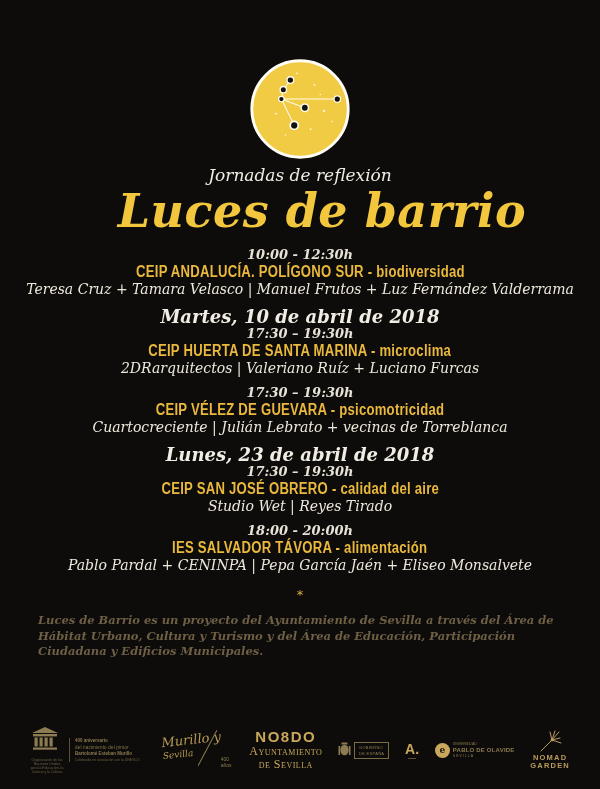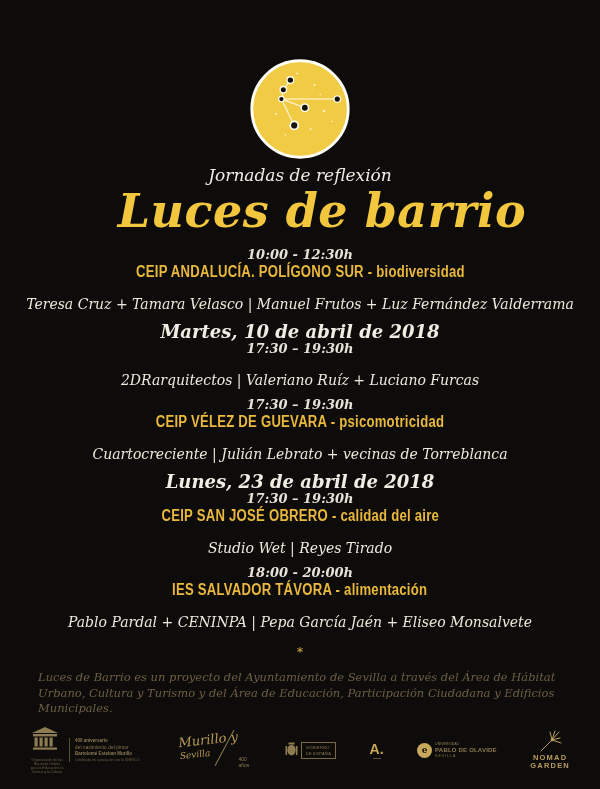--- a/index.html
+++ b/index.html
@@ -21,26 +21,26 @@
   .schedule{margin-top:11px;text-align:center;}
   .event{margin-bottom:10px;}
   .event-date{font-size:18px;line-height:20px;font-style:italic;font-weight:600;color:#f1ede4;}
   .event-time{font-size:13px;line-height:14px;font-style:italic;font-weight:600;color:#e7e2d7;}
   .event-heading{line-height:17px;margin-top:1px;}
   .event-heading span{
     display:inline-block;transform:scaleX(.82);transform-origin:center;
     font-family:"Liberation Sans",sans-serif;font-weight:bold;font-size:16px;
     color:#e9b83c;white-space:nowrap;letter-spacing:.3px;
   }
-  .event-names{font-size:14px;line-height:16px;margin-top:16px;font-style:italic;color:#efe9dd;text-align:center;}
+  .event-names{font-size:14px;line-height:16px;margin-top:1px;font-style:italic;color:#efe9dd;text-align:center;}
   
   .star{margin-top:15px;text-align:center;color:#d8b145;font-size:13px;line-height:13px;font-family:"DejaVu Sans",sans-serif;}
   .credits{
     margin:12px 38px 0;font-size:11.5px;line-height:1.35;font-style:italic;
-    color:#6e5f45;text-align:left;
+    color:#6e5f45;text-align:left;font-weight:bold;
   }
   
   .sponsors{
     position:absolute;left:0;right:0;bottom:6px;height:66px;
     display:flex;align-items:center;justify-content:space-between;
     padding:0 30px;color:#8d7b51;font-family:"Liberation Sans",sans-serif;
   }
   .sp{display:flex;align-items:center;}
   .unesco{gap:5px;}
   .unesco .col{display:flex;flex-direction:column;gap:1px;border-left:1px solid #5a4e35;padding-left:5px;}
@@ -122,20 +122,21 @@
 
     <div class="event">
       <div class="event-time">10:00 - 12:30h</div>
       <div class="event-heading"><span>CEIP ANDALUCÍA. POLÍGONO SUR - biodiversidad</span></div>
       <div class="event-names">Teresa Cruz + Tamara Velasco | Manuel Frutos + Luz Fernández Valderrama</div>
     </div>
 
     <div class="event">
       <div class="event-date">Martes, 10 de abril de 2018</div>
       <div class="event-time">17:30 – 19:30h</div>
+      <div class="event-heading"><span>CEIP HUERTA DE SANTA MARINA - microclima</span></div>
       <div class="event-names">2DRarquitectos | Valeriano Ruíz + Luciano Furcas</div>
     </div>
 
     <div class="event">
       <div class="event-time">17:30 – 19:30h</div>
       <div class="event-heading"><span>CEIP VÉLEZ DE GUEVARA - psicomotricidad</span></div>
       <div class="event-names">Cuartocreciente | Julián Lebrato + vecinas de Torreblanca</div>
     </div>
 
     <div class="event">
@@ -184,20 +185,25 @@
         <div>Murillo y</div>
         <small>Sevilla</small>
       </div>
       <div class="slash"></div>
       <div class="anios">
         <div>400</div>
         <div>años</div>
       </div>
     </div>
 
+    <div class="sp nodo">
+      <div class="motto">NO8DO</div>
+      <div class="ayto">Ayuntamiento</div>
+      <div class="ayto">de Sevilla</div>
+    </div>
 
     <div class="sp gob">
       <svg width="13" height="16" viewBox="0 0 13 16">
         <rect x="3.5" y="0.5" width="6" height="2" fill="#8d7b51"></rect>
         <ellipse cx="6.5" cy="8" rx="4.2" ry="5.2" fill="#8d7b51"></ellipse>
         <rect x="0.5" y="4" width="1.6" height="9" fill="#8d7b51"></rect>
         <rect x="10.9" y="4" width="1.6" height="9" fill="#8d7b51"></rect>
       </svg>
       <div class="box">
         <div>GOBIERNO</div>

